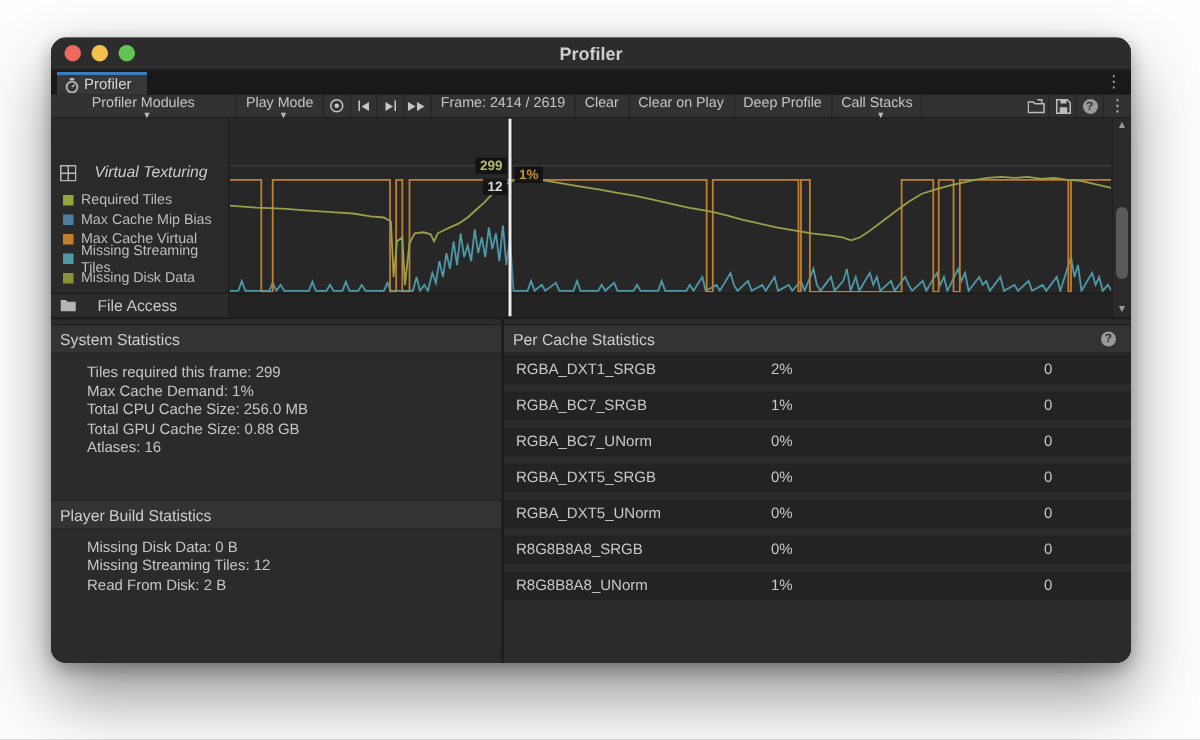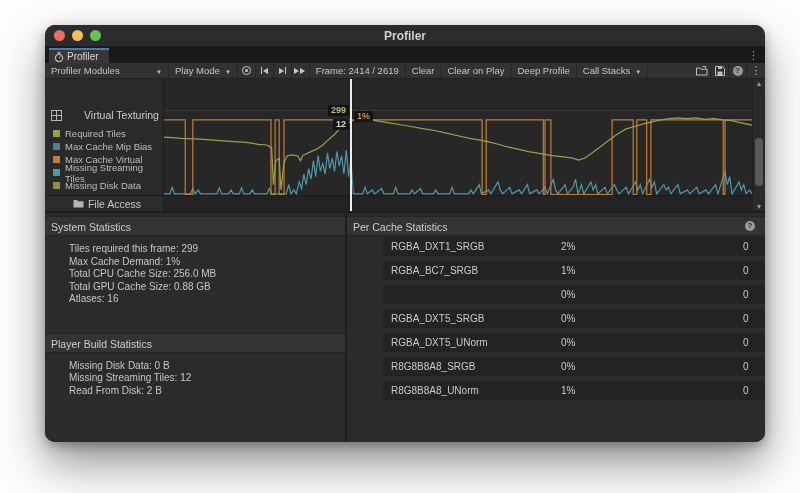--- a/index.html
+++ b/index.html
@@ -1,64 +1,64 @@
 <!DOCTYPE html>
 <html><head>
 <meta charset="utf-8">
 <style>
   * { margin:0; padding:0; box-sizing:border-box; }
   html,body { width:800px; height:493px; background:#ffffff; overflow:hidden;
               font-family:"Liberation Sans", sans-serif; }
   .page { position:relative; width:800px; height:493px; background:#fdfdfd; }
 
-  .window { position:absolute; left:45px; top:25px; width:720px; height:417px;
+  .window { position:absolute; left:34px; top:25px; width:720px; height:417px;
             background:#282828; border-radius:10px; overflow:hidden;
             box-shadow:0 22px 45px rgba(0,0,0,.42), 0 4px 12px rgba(0,0,0,.3); }
 
   
   .titlebar { position:relative; height:22px; background:#2c2c2c; border-bottom:1px solid #1c1c1c; }
   .lights { position:absolute; left:9px; top:5px; display:flex; gap:7px; }
   .light { width:11px; height:11px; border-radius:50%; }
   .title { position:absolute; left:0; right:0; top:0; height:22px; line-height:22px;
            text-align:center; font-size:12px; font-weight:bold; color:#cfcfcf; }
 
   
   .tabbar { position:relative; height:16px; background:#191919; display:flex; align-items:flex-end; }
   .tab { display:flex; align-items:center; gap:3px; height:15px; margin-left:4px; padding:0 10px 0 5px;
          background:#373737; border-top:2px solid #3d7dbd; font-size:10px; color:#d6d6d6; }
   .tab-kebab { position:absolute; right:6px; top:1px; color:#aaaaaa; font-size:11px; line-height:14px; cursor:default; }
 
   
   .toolbar { height:16px; background:#323232; border-bottom:1px solid #202020;
              display:flex; align-items:stretch; font-size:9.5px; color:#c6c6c6; }
-  .tb-item { display:flex; align-items:center; padding:0 6px; border-right:1px solid #272727; white-space:nowrap; }
+  .tb-item { display:flex; align-items:center; padding:0 6px; border-right:1px solid #272727; white-space:nowrap;flex-direction:column; }
   .tb-drop { justify-content:space-between; }
   .caret { font-size:6px; color:#bdbdbd; margin-left:5px; transform:translateY(.5px); }
   .tb-spacer { flex:1; border-right:none; }
   .tb-icon { width:18px; display:flex; align-items:center; justify-content:center; border-right:1px solid #272727; }
   .rec { width:9px; height:9px; border:1.5px solid #c6c6c6; border-radius:50%; display:flex; align-items:center; justify-content:center; }
   .rec-dot { width:3px; height:3px; background:#c6c6c6; border-radius:50%; }
   .bar { width:2px; height:7px; background:#c6c6c6; }
   .tri-r { width:0; height:0; border-left:5px solid #c6c6c6; border-top:3.5px solid transparent; border-bottom:3.5px solid transparent; }
   .tri-l { width:0; height:0; border-right:5px solid #c6c6c6; border-top:3.5px solid transparent; border-bottom:3.5px solid transparent; }
   .transport { gap:1px; padding:0 5px; }
   .q-circle { width:10px; height:10px; border-radius:50%; background:#9a9a9a; color:#2b2b2b;
               font-size:8px; font-weight:bold; line-height:10px; text-align:center; }
   .kebab { color:#c0c0c0; font-size:11px; }
 
   
   .chart-region { display:flex; height:134px; border-bottom:2px solid #1d1d1d; }
   .modules-col { width:119px; background:#2a2a2a; border-right:1px solid #1c1c1c; position:relative; }
-  .vt-header { display:flex; align-items:center; gap:22px; margin:30px 0 0 6px; font-size:10.5px; color:#cccccc; }
+  .vt-header { display:flex; align-items:center; gap:12px; margin:30px 0 0 6px; font-size:10.5px; color:#cccccc;font-style:italic; }
   .legend { margin:6px 0 15px 8px; }
   .legend-item { display:flex; align-items:center; gap:5px; height:13px; font-size:9.5px; color:#bdbdbd; cursor:default; }
   .chip { width:7px; height:7px; flex:0 0 7px; }
   .fa-row { position:absolute; left:0; right:0; bottom:0; height:16px; background:#2c2c2c;
-            border-top:1px solid #1c1c1c; display:flex; align-items:center; gap:4px; padding-left:6px;
-            font-size:10.5px; color:#c8c8c8;justify-content:center; }
+            border-top:1px solid #1c1c1c; display:flex; align-items:center; gap:14px; padding-left:6px;
+            font-size:10.5px; color:#c8c8c8; }
 
   .chart-canvas { flex:1; position:relative; background:#272727; overflow:hidden; }
   .chart-canvas svg { position:absolute; inset:0; width:100%; height:100%; }
   .fa-strip { position:absolute; left:0; right:0; bottom:0; height:16px; background:#232323; border-top:1px solid #1a1a1a; }
   .playhead { position:absolute; top:0; bottom:0; width:2px; background:#eeeeee; box-shadow:0 0 2px rgba(0,0,0,.6); }
   .ph-label { position:absolute; background:rgba(17,17,17,.92); padding:0 3px; font-size:9px; font-weight:bold;
               line-height:11px; border-radius:1px; white-space:nowrap; }
 
   .vscroll { width:13px; background:#2a2a2a; border-left:1px solid #1f1f1f; position:relative; }
   .vs-arrow { position:absolute; left:0; right:0; text-align:center; font-size:7px; color:#999; }
@@ -76,21 +76,21 @@
   .stats { padding:7px 0 0 24px; font-size:10px; line-height:12.5px; color:#c6c6c6; }
   .gap-lg { margin-top:27px; }
 
   .q-help { position:absolute; right:10px; top:4px; }
 
   .thead { position:relative; height:23px; line-height:23px; background:#2e2e2e;
            border-bottom:1px solid #242424; font-size:10px; color:#c9c9c9; }
   .col-0 { position:absolute; left:8px; } .col-1 { position:absolute; left:178px; } .col-2 { position:absolute; left:360px; }
   .t-row { position:relative; height:19px; line-height:19px; background:#232323; margin-bottom:5px;
            font-size:10px; color:#c9c9c9; }
-  .t-body { margin-top:1px;margin-left:36px; }
+  .t-body { margin-top:1px; }
 
   svg.mini { display:block; }
 </style>
 </head>
 <body>
 
 <div class="page">
   <div class="window">
 
     <div class="titlebar">
@@ -269,20 +269,21 @@
               <span class="col-0">RGBA_DXT1_SRGB</span>
               <span class="col-1">2%</span>
               <span class="col-2">0</span>
             </div>
             <div class="t-row">
               <span class="col-0">RGBA_BC7_SRGB</span>
               <span class="col-1">1%</span>
               <span class="col-2">0</span>
             </div>
             <div class="t-row">
+              <span class="col-0">RGBA_BC7_UNorm</span>
               <span class="col-1">0%</span>
               <span class="col-2">0</span>
             </div>
             <div class="t-row">
               <span class="col-0">RGBA_DXT5_SRGB</span>
               <span class="col-1">0%</span>
               <span class="col-2">0</span>
             </div>
             <div class="t-row">
               <span class="col-0">RGBA_DXT5_UNorm</span>

